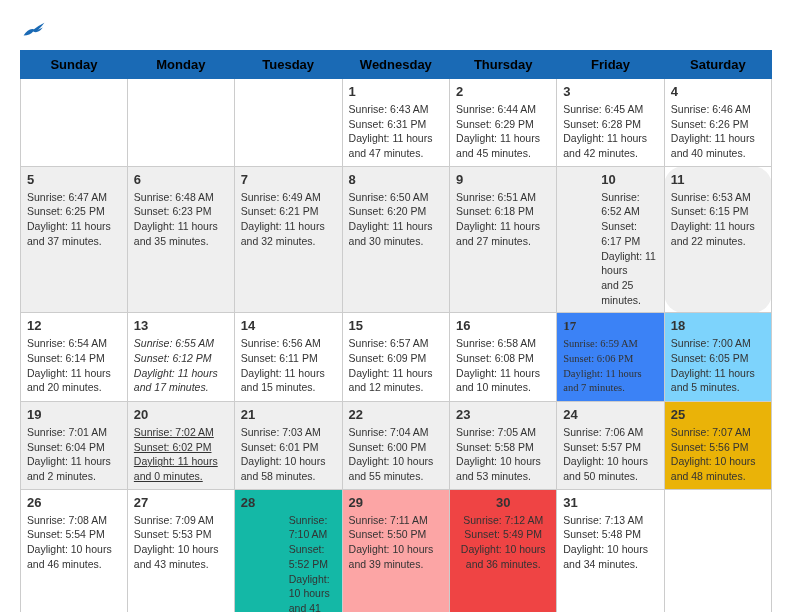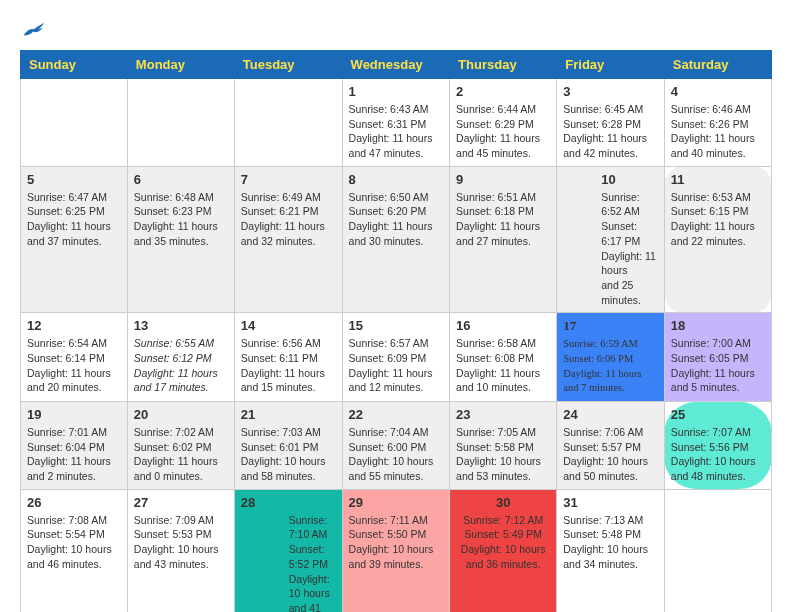--- a/index.html
+++ b/index.html
@@ -52,22 +52,22 @@
       font-size: 16px;
       color: #555;
     }
     .calendar {
       width: 100%;
       border-collapse: collapse;
       border: 1px solid #ccc;
     }
     .calendar th {
       background: #1a6ab5;
-      color: #fde047;
-      text-align: left;
+      color: #000000;
+      text-align: center;
       padding: 6px 8px;
       font-size: 13px;
       border: 1px solid #1a6ab5;
     }
     .calendar td {
       border: 1px solid #ccc;
       vertical-align: top;
       padding: 5px 6px;
       width: 108px;
       min-height: 80px;
@@ -243,39 +243,39 @@
 Daylight: 11 hours
 and 10 minutes.</div>
         </td>
         <td style="background: #3b82f6; font-family: Liberation Serif, serif;">
           <div class="day-num">17</div>
           <div class="day-info" style="white-space: pre-line;">Sunrise: 6:59 AM
 Sunset: 6:06 PM
 Daylight: 11 hours
 and 7 minutes.</div>
         </td>
-        <td style="background: #c4b5fd; margin-left: 9px;">
+        <td style="background: #7dd3fc; margin-left: 9px;">
           <div class="day-num">18</div>
           <div class="day-info" style="white-space: pre-line;">Sunrise: 7:00 AM
 Sunset: 6:05 PM
 Daylight: 11 hours
 and 5 minutes.</div>
         </td>
       </tr>
       <tr>
         <td style="background: rgb(239, 239, 239);">
           <div class="day-num">19</div>
           <div class="day-info" style="white-space: pre-line;">Sunrise: 7:01 AM
 Sunset: 6:04 PM
 Daylight: 11 hours
 and 2 minutes.</div>
         </td>
         <td style="background: rgb(239, 239, 239);">
           <div class="day-num">20</div>
-          <div class="day-info" style="white-space: pre-line;">Sunrise: 7:02 AM
+          <div class="day-info" style="white-space: pre-line; text-decoration: underline;">Sunrise: 7:02 AM
 Sunset: 6:02 PM
 Daylight: 11 hours
 and 0 minutes.</div>
         </td>
         <td style="background: rgb(239, 239, 239);">
           <div class="day-num">21</div>
           <div class="day-info" style="white-space: pre-line;">Sunrise: 7:03 AM
 Sunset: 6:01 PM
 Daylight: 10 hours
 and 58 minutes.</div>
@@ -294,21 +294,21 @@
 Daylight: 10 hours
 and 53 minutes.</div>
         </td>
         <td style="background: rgb(239, 239, 239);">
           <div class="day-num">24</div>
           <div class="day-info" style="white-space: pre-line;">Sunrise: 7:06 AM
 Sunset: 5:57 PM
 Daylight: 10 hours
 and 50 minutes.</div>
         </td>
-        <td style="background: #5eead4; border-radius: 32px;">
+        <td style="background: #eab308;">
           <div class="day-num">25</div>
           <div class="day-info" style="white-space: pre-line;">Sunrise: 7:07 AM
 Sunset: 5:56 PM
 Daylight: 10 hours
 and 48 minutes.</div>
         </td>
       </tr>
       <tr>
         <td style="background: rgb(255, 255, 255);">
           <div class="day-num">26</div>

